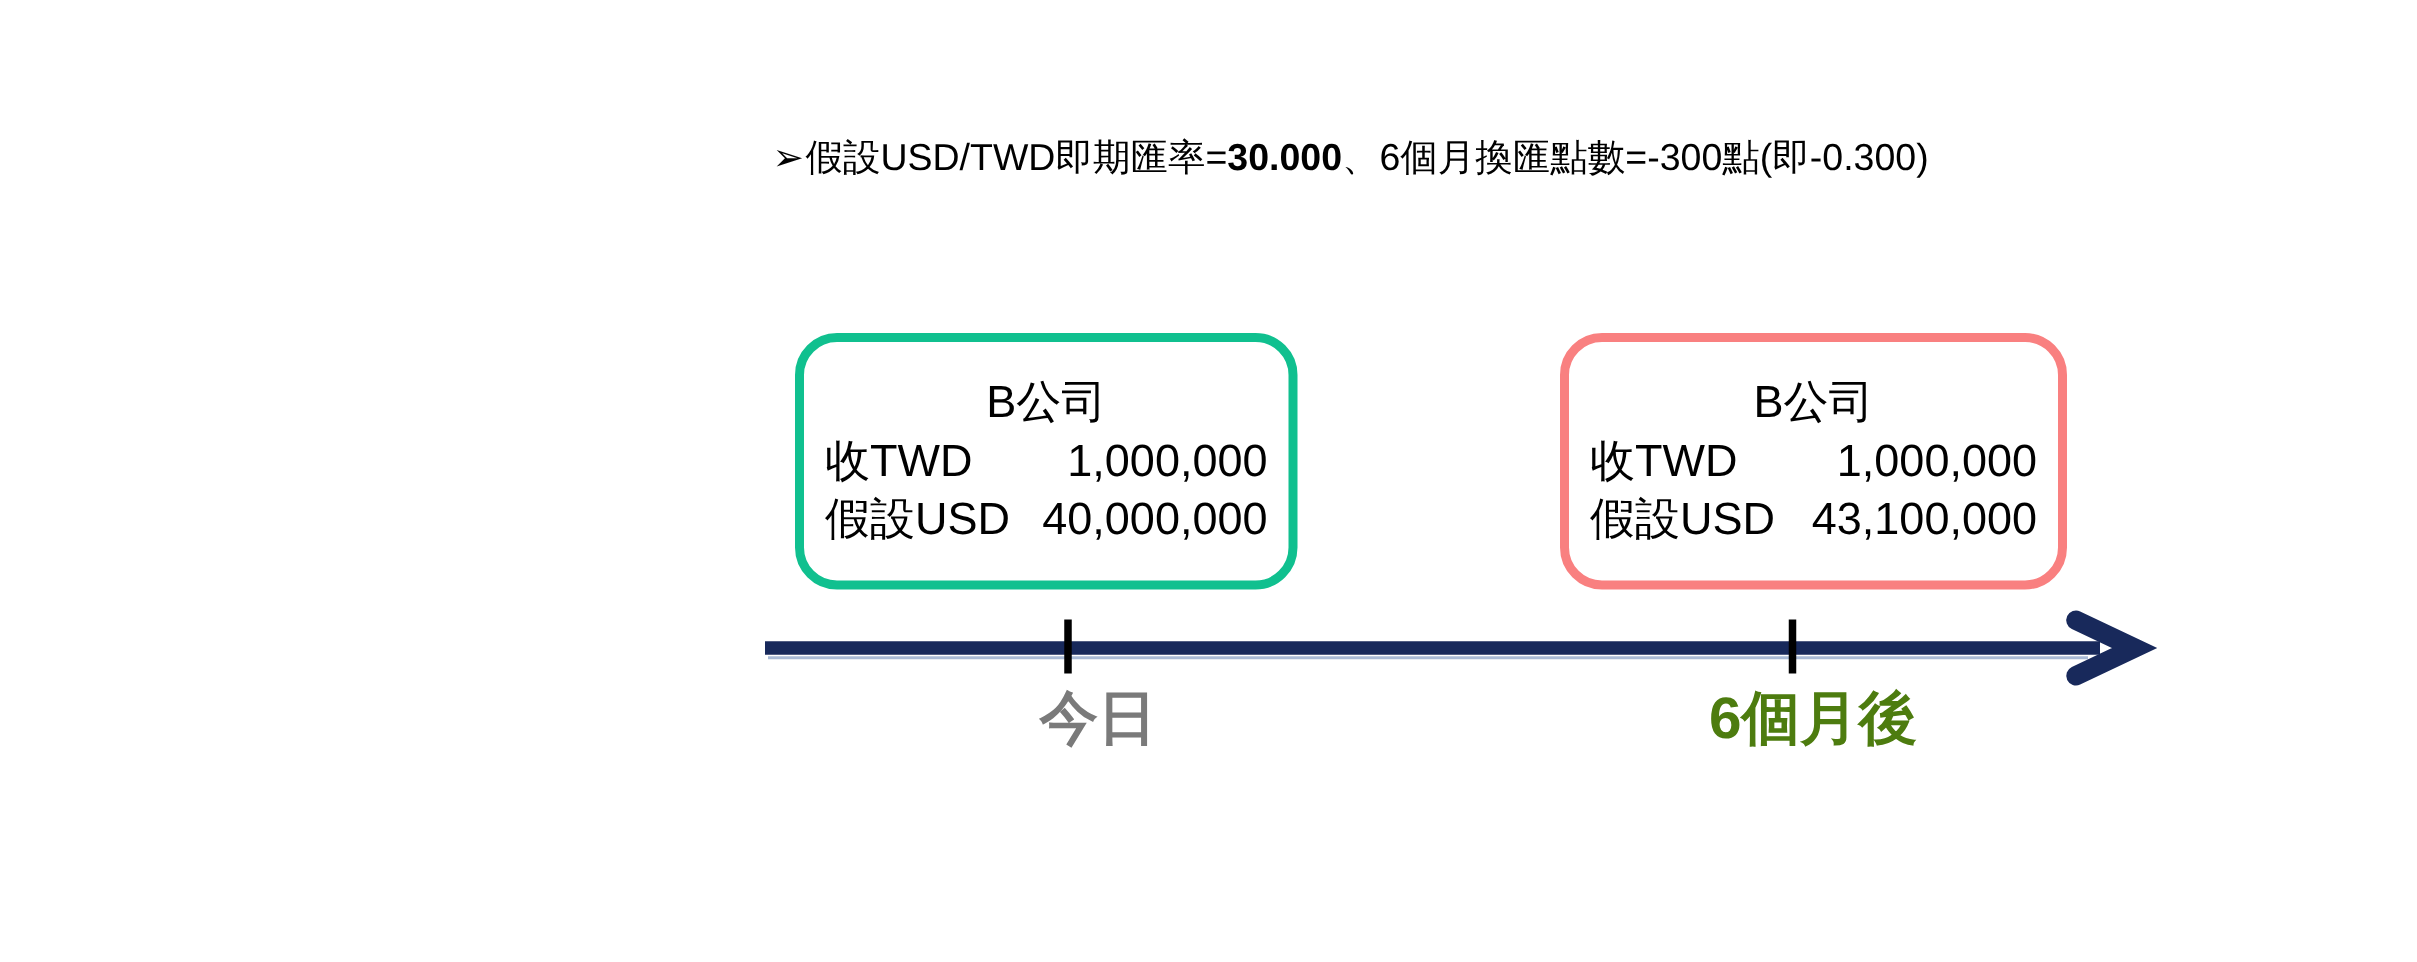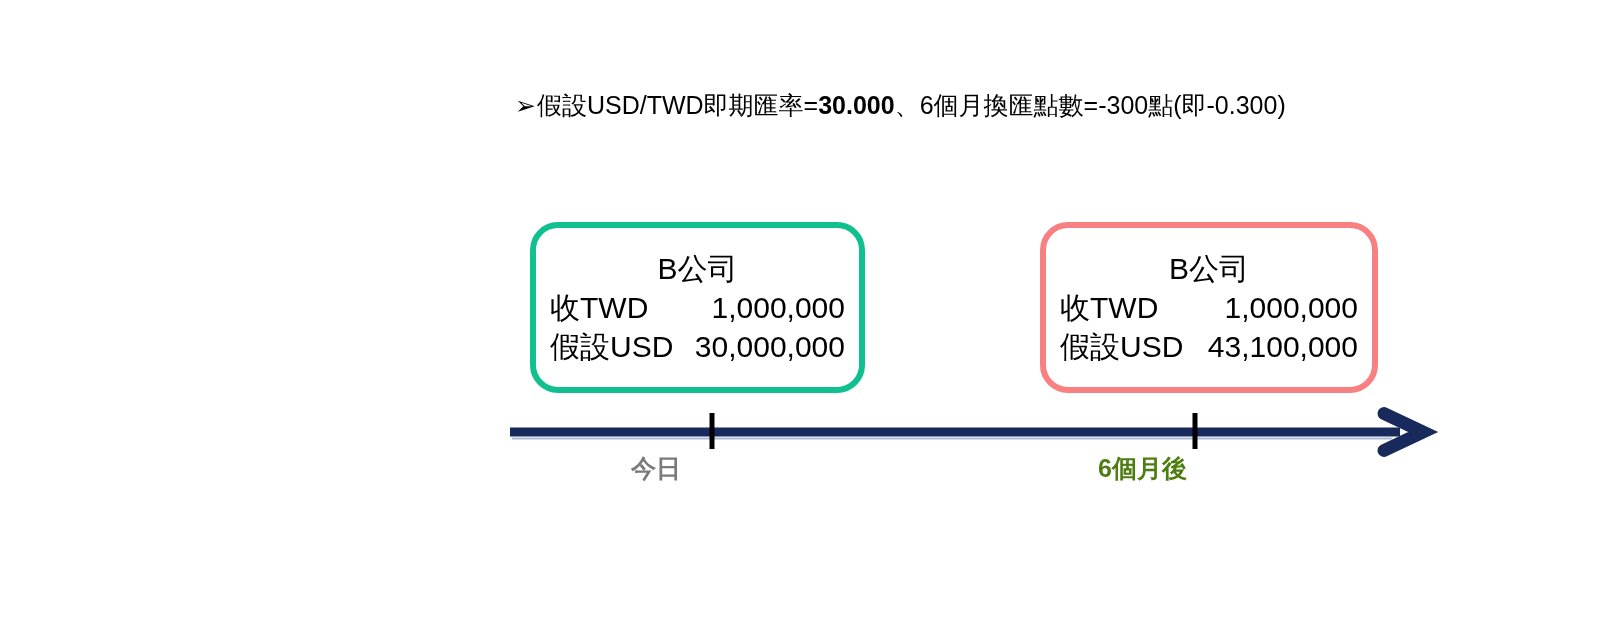--- a/index.html
+++ b/index.html
@@ -79,24 +79,24 @@
   .timeline-svg {
     position: absolute;
     left: 0;
     top: 0;
     width: 1611px;
     height: 641px;
   }
   .time-label {
     position: absolute;
     top: 452px;
-    font-size: 25px;
+    font-size: 39px;
     font-weight: bold;
     color: #7A7A7A;
-    text-align: left;
+    text-align: right;
     white-space: nowrap;
   }
   .time-label.near { left: 631px; width: 140px; }
   .time-label.far  { left: 1098px; width: 180px; }
 </style>
 </head>
 <body>
 
 <div class="canvas">
 
@@ -105,21 +105,21 @@
   </div>
 
   <div class="flow-box near" style="border-color: rgb(16, 192, 143);">
     <div class="box-title">B公司</div>
     <div class="cash-row">
       <span class="label">收TWD</span>
       <span class="amount">1,000,000</span>
     </div>
     <div class="cash-row">
       <span class="label">假設USD</span>
-      <span class="amount">30,000,000</span>
+      <span class="amount">40,000,000</span>
     </div>
   </div>
 
   <div class="flow-box far" style="border-color: rgb(249, 128, 128);">
     <div class="box-title">B公司</div>
     <div class="cash-row">
       <span class="label">收TWD</span>
       <span class="amount">1,000,000</span>
     </div>
     <div class="cash-row">

